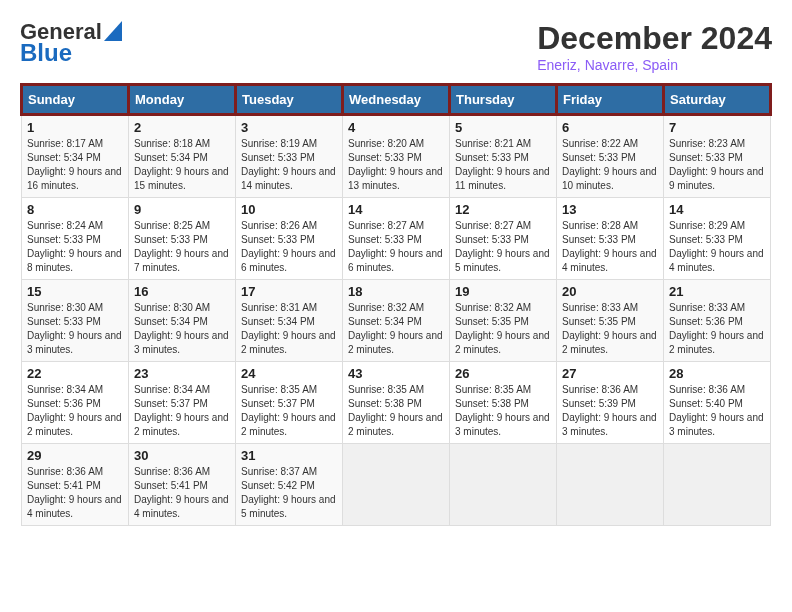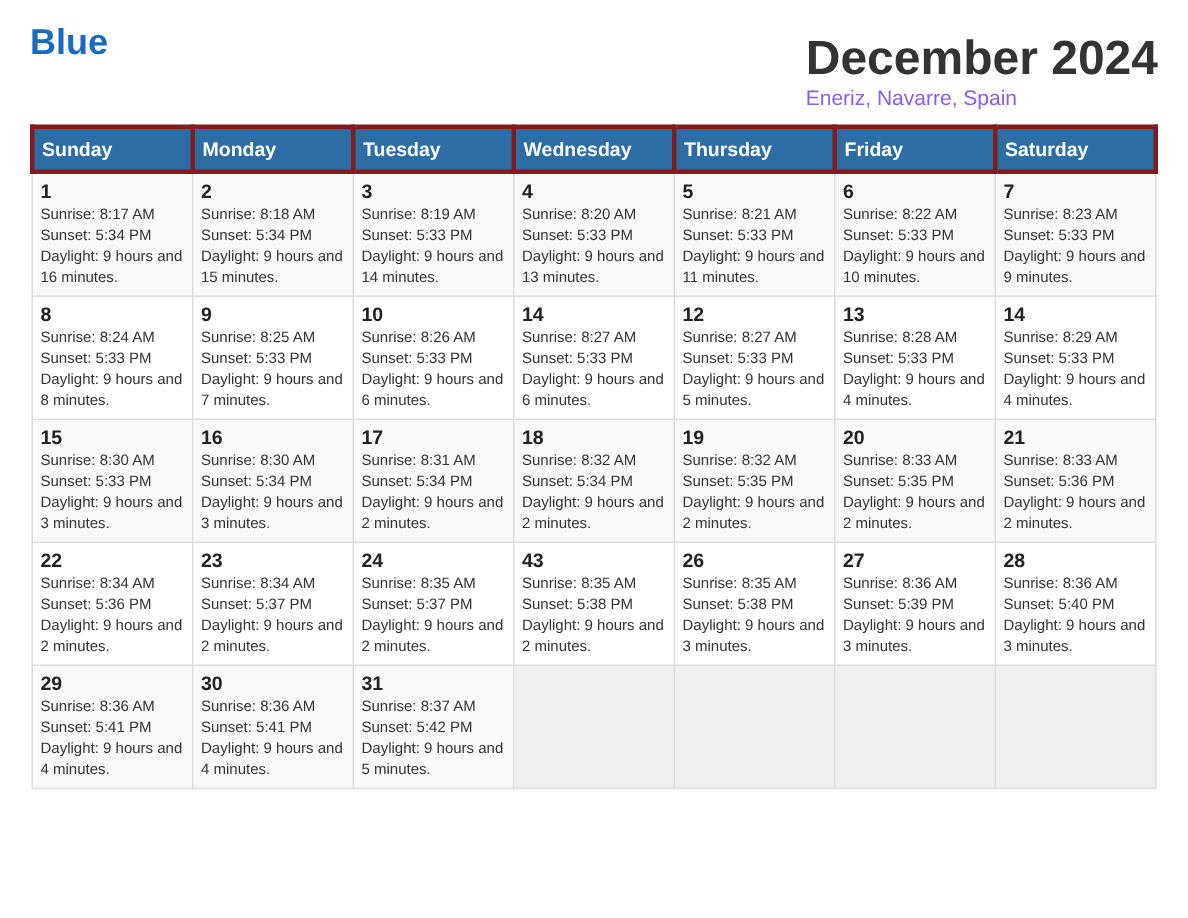--- a/index.html
+++ b/index.html
@@ -71,20 +71,26 @@
     .empty-cell {
       background: #f0f0f0 !important;
     }
   </style>
 </head>
 <body>
 
 <div class="header">
   <div class="logo">
     <div style="display:flex;flex-direction:column;line-height:1.1">
+      <div style="display:flex;align-items:center;">
+        <span style="font-size:22px;font-weight:bold;color:#333;">General</span>
+        <svg width="18" height="20" viewBox="0 0 18 20" style="margin-left:2px;margin-top:-2px;">
+          <polygon points="0,20 18,20 18,0" fill="#1a6abf"></polygon>
+        </svg>
+      </div>
       <span style="font-size:24px;font-weight:bold;color:#1a6abf;margin-top:-4px;">Blue</span>
     </div>
   </div>
   <div class="title-block">
     <div class="month-title">December 2024</div>
     <div class="subtitle">Eneriz, Navarre, Spain</div>
   </div>
 </div>
 
 <table>

